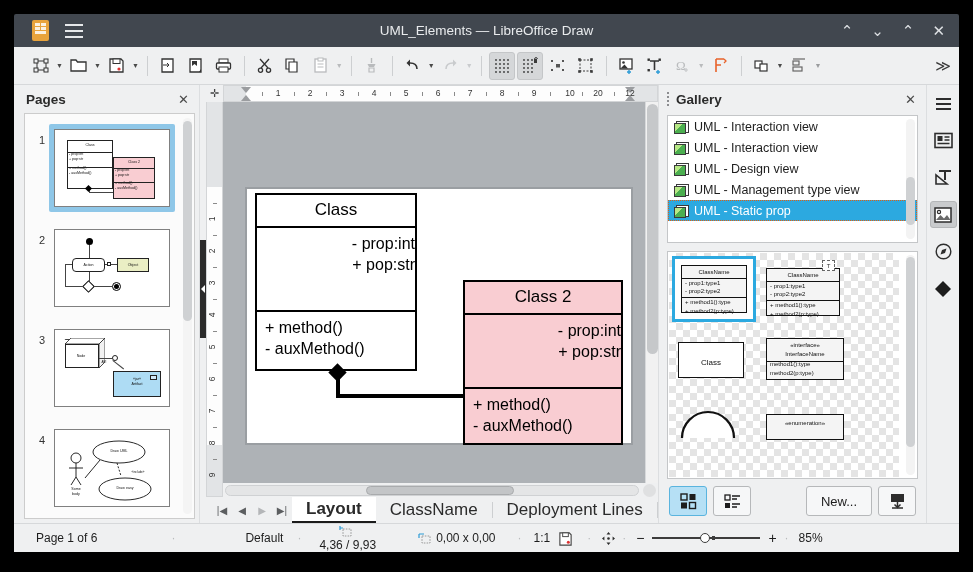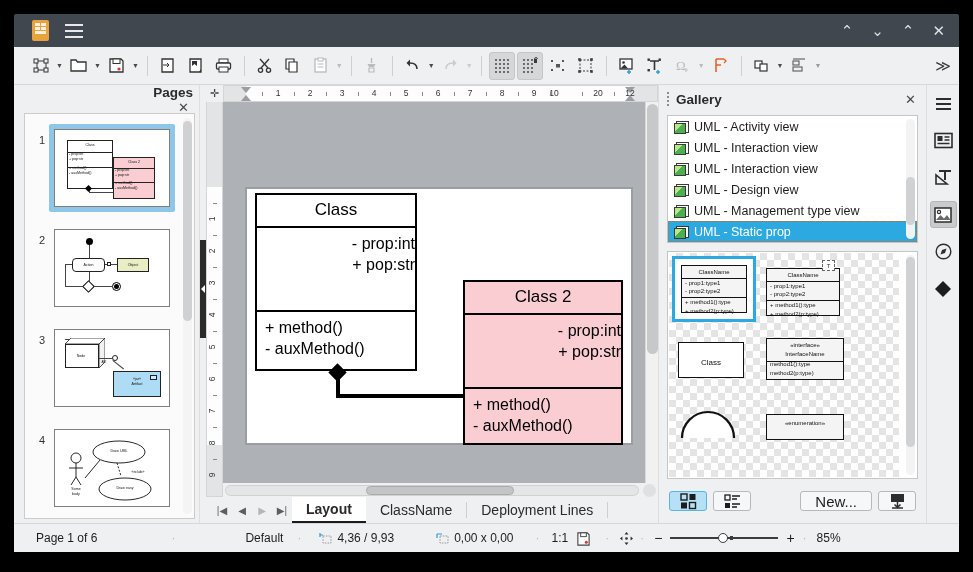--- a/index.html
+++ b/index.html
@@ -93,23 +93,22 @@
     display: flex;
   }
 
   
   .pages-panel {
     width: 186px; background: #eff0f1;
     display: flex; flex-direction: column;
     border-right: 1px solid #dcdee0;
   }
   .panel-head {
-    height: 28px; display: flex; align-items: flex-end;
+    height: 28px; display: flex; align-items: center;
     padding: 0 6px 0 12px;
-    flex-direction: column;
   }
   .panel-title { font-size: 13.5px; font-weight: bold; color: #2b2b2b; }
   .panel-close {
     margin-left: auto; font-size: 13px; color: #4a4a4a;
     cursor: pointer; padding: 0 4px;
   }
   .pages-list {
     flex: 1; margin: 0 4px 4px 10px;
     background: #fbfbfb; border: 1px solid #ccc;
     position: relative; overflow: hidden;
@@ -282,21 +281,21 @@
     height: 26px; display: flex; align-items: stretch;
     background: #eff0f1; padding-left: 6px;
   }
   .nav-btn {
     width: 20px; display: flex; align-items: center; justify-content: center;
     cursor: pointer; color: #b4b6b8; font-size: 10px;
   }
   .nav-btn.dark { color: #5c5e60; }
   .tab {
     padding: 0 14px; display: flex; align-items: center;
-    font-size: 14px; color: #2b2b2b; cursor: pointer;
+    font-size: 17px; color: #2b2b2b; cursor: pointer;
     position: relative;
   }
   .tab.active {
     font-weight: bold; background: #fff;
     border-bottom: 2.5px solid #1b1b1b;
   }
   .tab-div { width: 1px; background: #cdcfd1; margin: 5px 0; }
 
   
   .gallery-panel {
@@ -383,24 +382,24 @@
     position: absolute; width: 13px; height: 11px;
     border: 1px dashed #666; background: #fff;
     font-size: 6px; text-align: center; line-height: 10px; color: #333;
   }
 
   .gal-btns {
     height: 44px; display: flex; align-items: center;
     padding: 0 10px; gap: 6px;
   }
   .gbtn {
-    height: 20px; min-width: 38px; border: 1px solid #b6b8ba;
+    height: 30px; min-width: 38px; border: 1px solid #b6b8ba;
     background: #f6f7f8; border-radius: 3px; cursor: pointer;
     display: flex; align-items: center; justify-content: center;
-    font-size: 15px; color: #1d1d1d;
+    font-size: 13px; color: #1d1d1d;
   }
   .gbtn.on { background: #b6e0f5; border-color: #5ab4de; }
   .gbtn.text { padding: 0 14px; }
   .gbtn.spaced { margin-left: auto; }
 
   
   .rail {
     width: 33px; background: #eff0f1;
     border-left: 1px solid #dcdee0;
     display: flex; flex-direction: column; align-items: center;
@@ -442,20 +441,21 @@
 
 <div id="app">
 
   <div class="titlebar">
     <div class="app-icon"></div>
     <div class="hamburger">
       <i></i>
         <i></i>
         <i></i>
     </div>
+    <div class="title-text">UML_Elements — LibreOffice Draw</div>
     <div class="win-btns">
       <span>⌃</span>
       <span>⌄</span>
       <span>⌃</span>
       <span>✕</span>
     </div>
   </div>
 
   <div class="toolbar">
 
@@ -831,21 +831,21 @@
               <div class="hr-num" style="left: 182px;">5</div>
               <div class="hr-tick" style="left: 166px;"></div>
               <div class="hr-num" style="left: 214px;">6</div>
               <div class="hr-tick" style="left: 198px;"></div>
               <div class="hr-num" style="left: 246px;">7</div>
               <div class="hr-tick" style="left: 230px;"></div>
               <div class="hr-num" style="left: 278px;">8</div>
               <div class="hr-tick" style="left: 262px;"></div>
               <div class="hr-num" style="left: 310px;">9</div>
               <div class="hr-tick" style="left: 294px;"></div>
-              <div class="hr-num" style="left: 330px;">10</div>
+              <div class="hr-num" style="left: 346px;">10</div>
               <div class="hr-tick" style="left: 326px;"></div>
               <div class="hr-num" style="left: 374px;">20</div>
               <div class="hr-tick" style="left: 358px;"></div>
               <div class="hr-num" style="left: 406px;">12</div>
               <div class="hr-tick" style="left: 390px;"></div>
             </div>
         </div>
       </div>
       <div class="canvas-body">
         <div class="vruler">
@@ -933,24 +933,20 @@
             <i></i>
             <i></i>
           </div>
         <span class="panel-title">Gallery</span>
         <span class="panel-close">✕</span>
       </div>
 
       <div class="gal-list">
         <div class="gal-item">
           <span class="gi-icon"></span>
-          <span>UML - Activity view</span>
-        </div>
-        <div class="gal-item">
-          <span class="gi-icon"></span>
           <span>UML - Interaction view</span>
         </div>
         <div class="gal-item">
           <span class="gi-icon"></span>
           <span>UML - Interaction view</span>
         </div>
         <div class="gal-item">
           <span class="gi-icon"></span>
           <span>UML - Design view</span>
         </div>
@@ -1094,21 +1090,21 @@
       </div>
     </div>
 
   </div>
 
   <div class="statusbar">
     <span style="margin-left:22px;">Page 1 of 6</span>
     <span class="sb-sep" style="margin-left:74px;">·</span>
     <span style="margin-left:68px;">Default</span>
     <span class="sb-sep" style="margin-left:14px;">·</span>
-    <span class="sb-cell" style="margin-left:16px;">
+    <span class="sb-cell" style="margin-left:16px;flex-direction:column;">
       <svg width="13" height="13" viewBox="0 0 13 13" style="margin-right:5px;">
         <path d="M1 1v4M1 3h3" stroke="#2c9bd6" stroke-width="1.2"></path>
         <rect x="4" y="4" width="8" height="7" fill="none" stroke="#999" stroke-dasharray="1.6 1.2"></rect>
       </svg>
       <span>4,36 / 9,93</span>
     </span>
     <span class="sb-cell" style="margin-left:42px;">
       <svg width="13" height="13" viewBox="0 0 13 13" style="margin-right:5px;">
         <path d="M1 2h5M1 2v4" stroke="#2c9bd6" stroke-width="1.2"></path>
         <rect x="4" y="4" width="8" height="7" fill="none" stroke="#999" stroke-dasharray="1.6 1.2"></rect>

